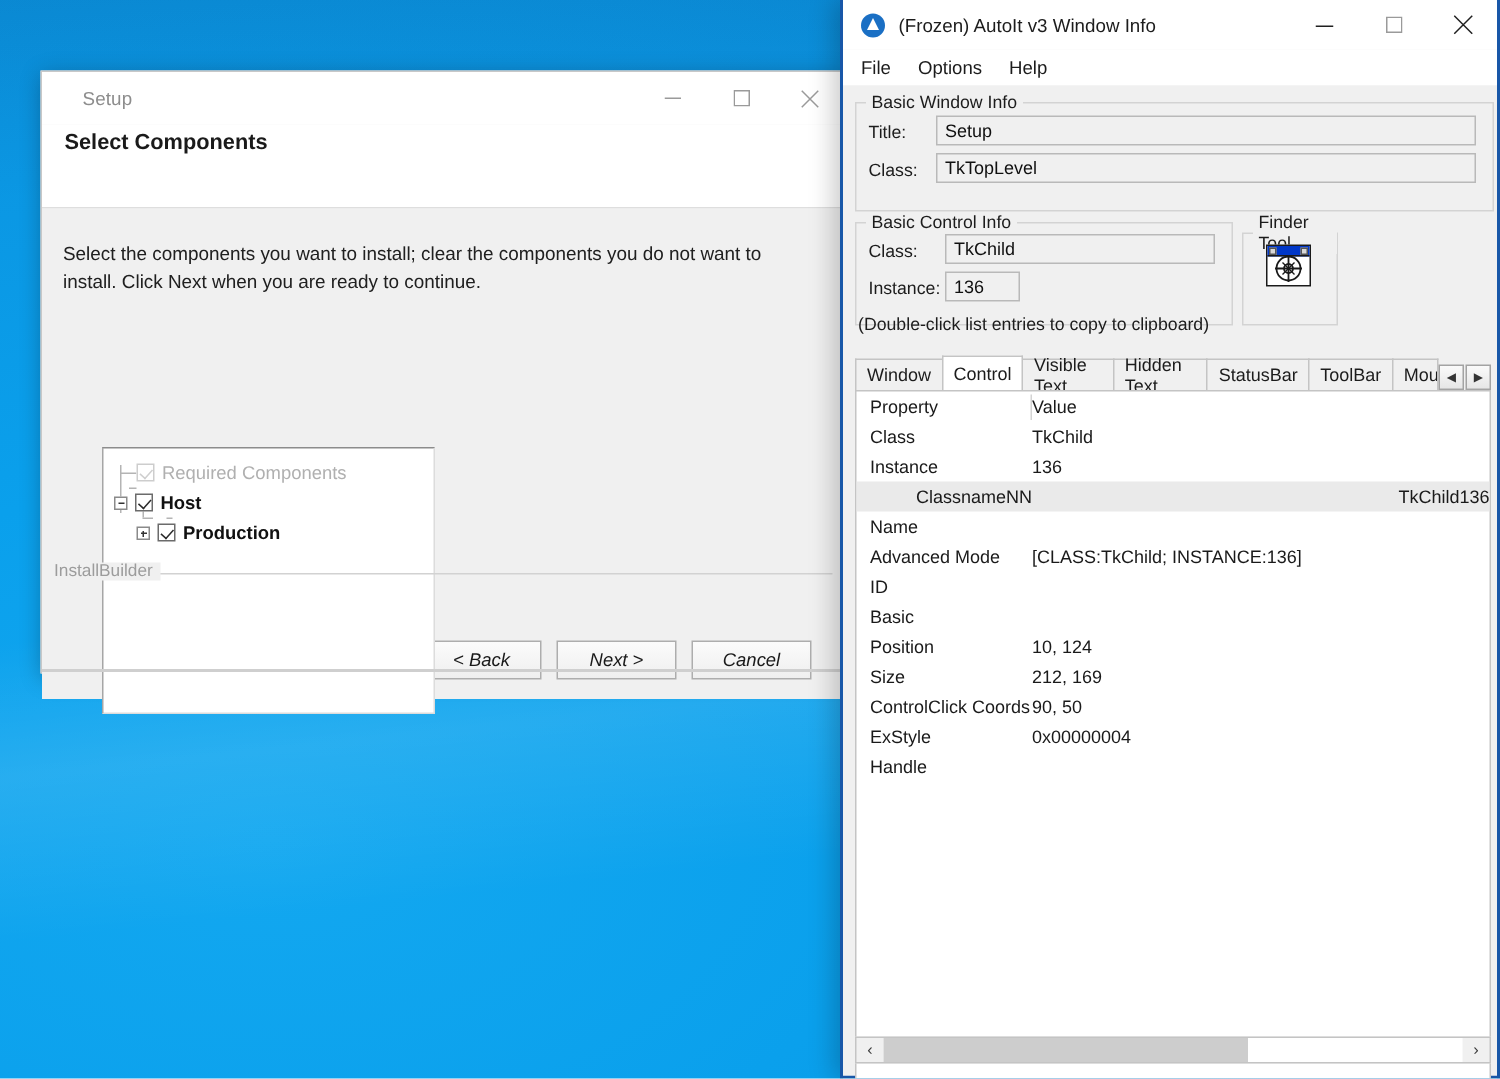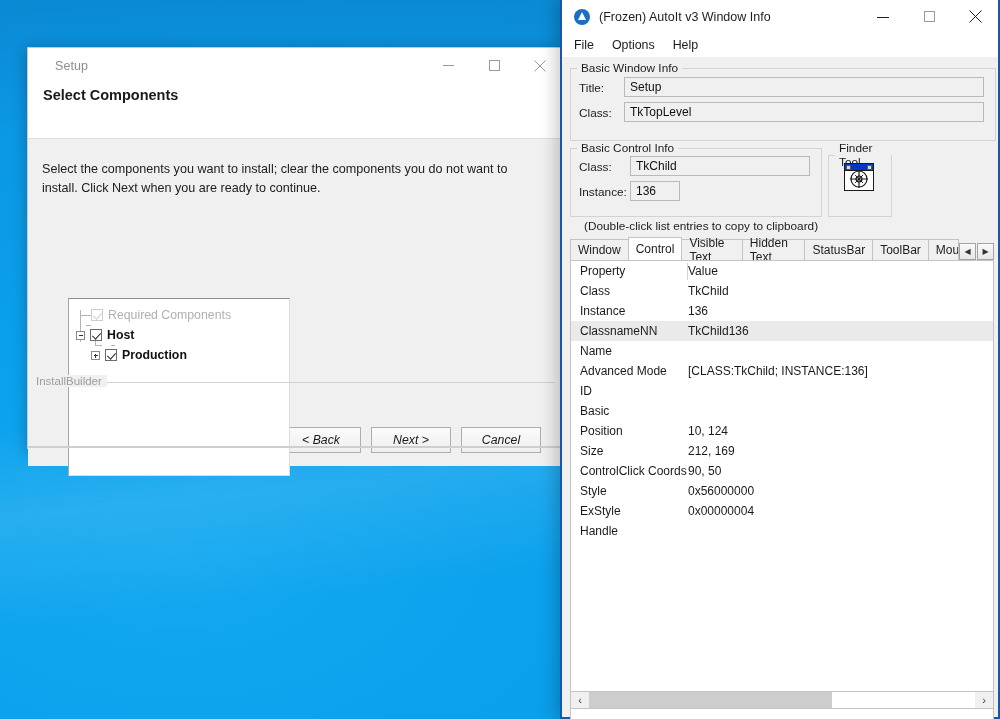--- a/index.html
+++ b/index.html
@@ -386,24 +386,23 @@
   #finder-icon .fi-target {
     position: absolute;
     left: 50%;
     top: 15px;
     transform: translate(-50%, -50%);
   }
 
   #hint-text {
     position: absolute;
     left: 10px;
-    top: 162px;
+    top: 152px;
     font-size: 11.8px;
     color: #1c1c1c;
-    margin-left: 12px;
   }
 
   #tabstrip {
     position: absolute;
     left: 8px;
     top: 181px;
     width: 424px;
     height: 22px;
     display: flex;
     align-items: flex-end;
@@ -463,21 +462,21 @@
   .prop-row {
     display: flex;
     height: 20px;
     align-items: center;
     font-size: 12px;
     color: #1a1a1a;
     padding-left: 9px;
     box-sizing: border-box;
   }
   .prop-row.header { color: #1a1a1a; }
-  .prop-row.selected { background: #eaeaea; }
+  .prop-row.selected { background: #eaeaea; text-align: right; }
   .prop-name {
     width: 108px;
     flex: 0 0 108px;
     overflow: hidden;
     white-space: nowrap;
   }
   .prop-value {
     flex: 1;
     overflow: hidden;
     white-space: nowrap;
@@ -721,24 +720,20 @@
         </div>
         <div class="prop-row">
           <div class="prop-name">Size</div>
           <div class="prop-value">212, 169</div>
         </div>
         <div class="prop-row">
           <div class="prop-name">ControlClick Coords</div>
           <div class="prop-value">90, 50</div>
         </div>
         <div class="prop-row">
-          <div class="prop-name">Style</div>
-          <div class="prop-value">0x56000000</div>
-        </div>
-        <div class="prop-row">
           <div class="prop-name">ExStyle</div>
           <div class="prop-value">0x00000004</div>
         </div>
         <div class="prop-row">
           <div class="prop-name">Handle</div>
         </div>
       </div>
 
       <div id="hscroll">
         <div class="hs-arrow">‹</div>

